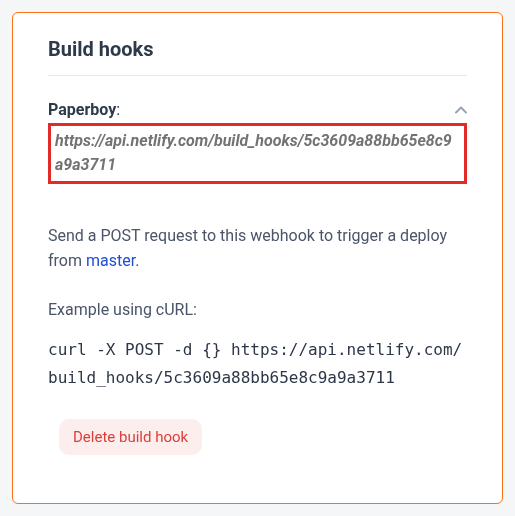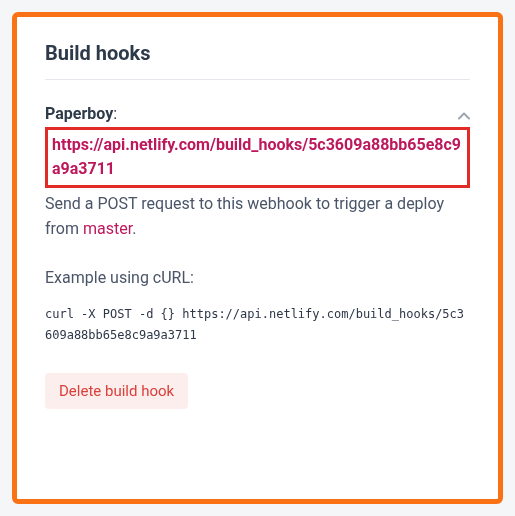--- a/index.html
+++ b/index.html
@@ -6,93 +6,95 @@
   body {
     font-family: -apple-system, BlinkMacSystemFont, "Segoe UI", Roboto, Helvetica, Arial, sans-serif;
     background: #f5f6f7;
     width: 515px;
     height: 516px;
     padding: 12px;
     color: #2d3748;
   }
   .card {
     background: #fff;
-    border: 5px solid #f97316;
+    border: 1px solid #f97316;
     border-radius: 6px;
-    padding: 24px 28px;
+    padding: 24px 35px;
     height: 100%;
   }
   .card h2 {
     font-size: 20px;
     font-weight: 700;
     color: #2d3a4a;
     margin-bottom: 14px;
   }
   .rule {
     border: none;
     border-top: 1px solid #e4e7eb;
     margin-bottom: 24px;
   }
   .hook-header {
     display: flex;
     justify-content: space-between;
-    align-items: center;
+    align-items: flex-start;
     margin-bottom: 4px;
   }
   .hook-name {
     font-weight: 700;
     color: #2d3a4a;
   }
   .chevron {
     color: #9aa5b1;
     font-size: 14px;
     cursor: pointer;
     line-height: 1;
     padding-top: 2px;
   }
   .url-box {
     border: 3px solid #e22b26;
     padding: 3px 4px 4px 4px;
-    margin-bottom: 4px;
+    margin-bottom: 40px;
     font-weight: 700;
-    color: #be185d;
+    color: #737373;
     word-break: break-all;
     line-height: 1.5;
+    font-style: italic;
   }
   .desc {
     color: #4a5568;
     line-height: 1.55;
     margin-bottom: 2px;
   }
   .desc .link {
-    color: #be185d;
+    color: #1d4ed8;
     cursor: pointer;
   }
   .example-label {
     color: #4a5568;
     line-height: 1.55;
     margin-bottom: 14px;
     margin-top: 24px;
   }
   .code {
     font-family: ui-monospace, SFMono-Regular, Menlo, Consolas, monospace;
-    font-size: 12px;
+    font-size: 16px;
     color: #2d3748;
     word-break: break-all;
     line-height: 1.7;
     margin-bottom: 28px;
   }
   .btn {
     display: inline-block;
     border: none;
-    border-radius: 4px;
+    border-radius: 10px;
     padding: 9px 14px;
     font-size: 15px;
     cursor: pointer;
     font-family: inherit;
+    margin-left: 11px;
   }
   .btn-danger {
     background: #fdeeee;
     color: #d9403a;
     margin-bottom: 44px;
   }
   .btn-default {
     background: #eceef0;
     color: #2d3a4a;
   }

